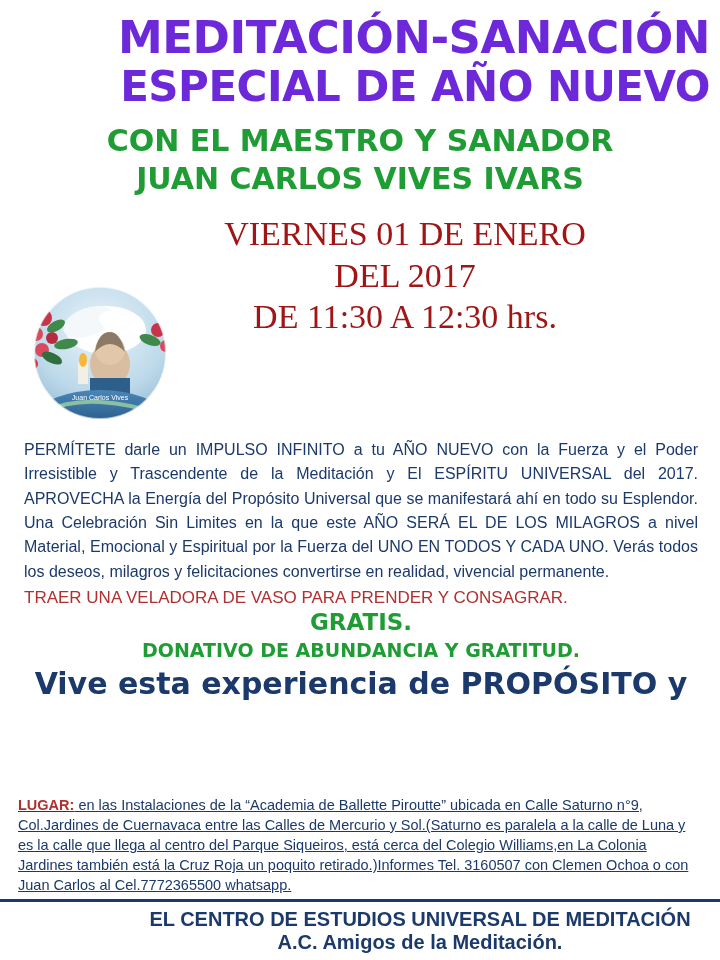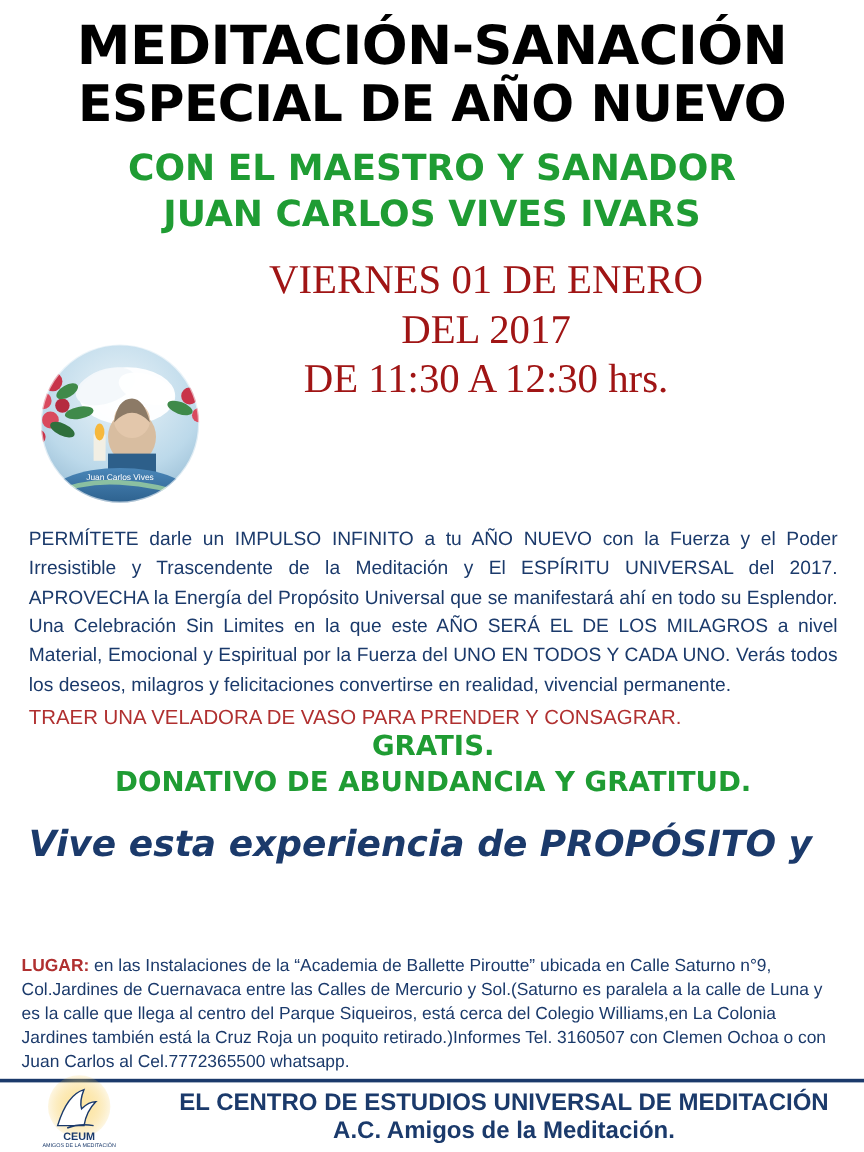--- a/index.html
+++ b/index.html
@@ -25,23 +25,24 @@
   
   .title-block {
     padding: 14px 10px 0 10px;
     text-align: center;
   }
   .title-line {
     font-family: "DejaVu Sans", sans-serif;
     font-weight: bold;
     font-size: 45px;
     line-height: 1.05;
-    color: #000000;
+    color: #6d28d9;
     letter-spacing: -0.5px;
     white-space: nowrap;
+    text-align: right;
   }
   .title-line.second {
     font-size: 42px;
     margin-top: 4px;
   }
 
   
   .subtitle-block {
     text-align: center;
     margin-top: 13px;
@@ -106,29 +107,28 @@
     font-family: "DejaVu Sans", sans-serif;
     font-weight: bold;
     font-size: 23px;
     color: #1f9c33;
     margin-top: 1px;
   }
   .donativo {
     text-align: center;
     font-family: "DejaVu Sans", sans-serif;
     font-weight: bold;
-    font-size: 23px;
+    font-size: 19px;
     color: #1f9c33;
     margin-top: 4px;
   }
 
   .vive-block {
-    text-align: left;
-    margin-top: 21px;
-    font-style: italic;
+    text-align: center;
+    margin-top: 5px;
   }
   .vive-line {
     font-family: "DejaVu Sans", sans-serif;
     font-weight: bold;
     font-size: 30px;
     line-height: 1.18;
     color: #1b3a6b;
   }
 
   
@@ -138,20 +138,21 @@
     top: 795px;
     width: 686px;
   }
   .location-text {
     font-family: "Liberation Sans", sans-serif;
     font-size: 14.5px;
     line-height: 1.38;
     color: #1b3a6b;
     margin: 0;
     text-align: left;
+    text-decoration: underline;
   }
   .location-text .lugar-label {
     color: #b03030;
     font-weight: bold;
   }
 
   
   .footer {
     position: absolute;
     left: 0;
@@ -277,35 +278,20 @@
       <div class="vive-line">Vive esta experiencia de PROPÓSITO y</div>
     </div>
   </div>
 
   <div class="location-block">
     <p class="location-text"><span class="lugar-label">LUGAR:</span><span>  en las Instalaciones de la “Academia de Ballette Piroutte” ubicada en Calle Saturno n°9,  Col.Jardines de Cuernavaca entre las Calles de Mercurio y Sol.(Saturno es paralela a la calle de Luna y es la calle que llega al centro del Parque Siqueiros, está cerca del Colegio Williams,en La Colonia Jardines también está la Cruz Roja un poquito retirado.)Informes Tel. 3160507 con Clemen Ochoa o con Juan Carlos al Cel.7772365500  whatsapp.</span></p>
   </div>
 
   <div class="footer">
     <div class="footer-inner">
-      <div class="footer-logo">
-        <svg width="96" height="64" viewBox="0 0 96 64" xmlns="http://www.w3.org/2000/svg">
-          <defs>
-            <radialGradient id="sun" cx="50%" cy="50%" r="50%">
-              <stop offset="0%" stop-color="#ffe9a8"></stop>
-              <stop offset="100%" stop-color="#f5c542" stop-opacity="0.15"></stop>
-            </radialGradient>
-          </defs>
-          <circle cx="48" cy="28" r="26" fill="url(#sun)"></circle>
-          <path d="M30 44 q8 -26 22 -30 q-4 10 -2 16 q6 -6 12 -6 q-8 8 -10 20 z" fill="#ffffff" stroke="#1b3a6b" stroke-width="1.2"></path>
-          <path d="M38 46 q10 -4 22 -2" stroke="#1b3a6b" stroke-width="1.2" fill="none"></path>
-          <text x="48" y="56" font-family="Liberation Sans, sans-serif" font-size="9" font-weight="bold" fill="#1b3a6b" text-anchor="middle">CEUM</text>
-          <text x="48" y="62" font-family="Liberation Sans, sans-serif" font-size="4.5" fill="#1b3a6b" text-anchor="middle">AMIGOS DE LA MEDITACIÓN</text>
-        </svg>
-      </div>
       <div class="footer-text">
         <div class="footer-title">EL CENTRO DE ESTUDIOS UNIVERSAL DE MEDITACIÓN A.C.  Amigos de la Meditación.</div>
         <a class="footer-link" href="#">http://jcvives.wordpress.com/</a>
       </div>
     </div>
   </div>
 
 </div>
 
 </body></html>

